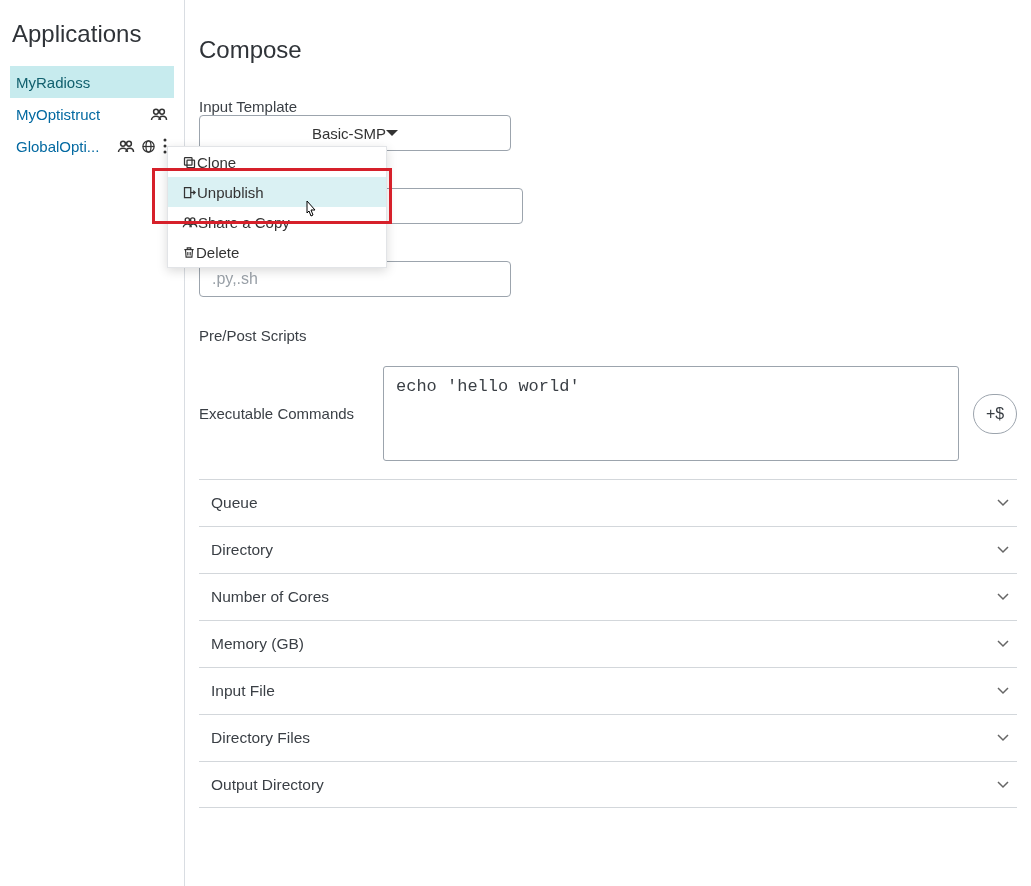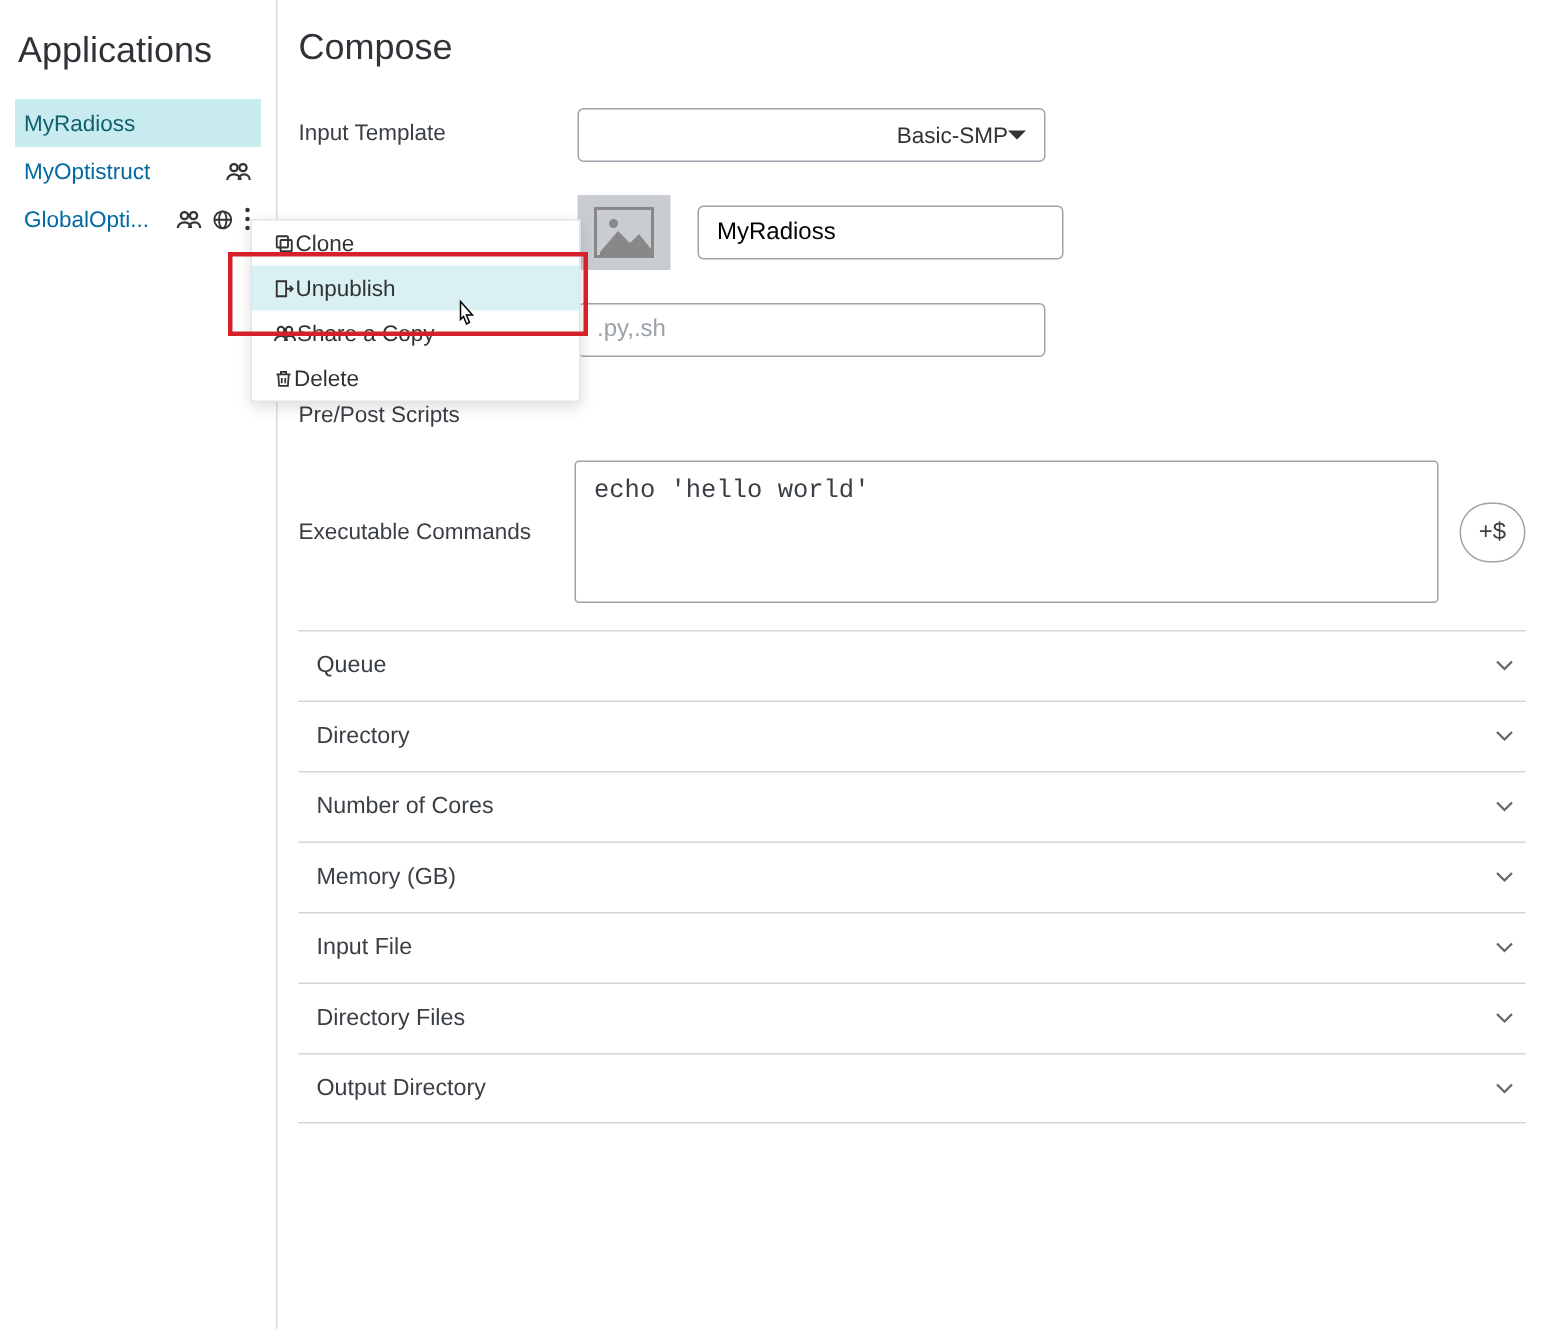--- a/index.html
+++ b/index.html
@@ -14,28 +14,28 @@
   svg { display:block; }
 
   .context-menu { position:absolute; left:167px; top:146px; width:220px; height:122px;
                   background:#fff; border:1px solid #e2e4e7; box-shadow:0 3px 10px rgba(0,0,0,0.15); z-index:20; }
   .menu-item { display:flex; align-items:center; height:30px; padding:0 14px; gap:0; font-size:15px; color:#333; cursor:pointer; }
   .menu-item.hover { background:#daf1f3; }
   .menu-item.strike span.mtext { text-decoration:line-through; }
   .menu-hit { position:absolute; left:152px; top:168px; width:240px; height:56px; border:3px solid #d6202a; z-index:21; pointer-events:none; }
   .cursor { position:absolute; left:301px; top:199px; z-index:25; pointer-events:none; }
 
-  .main { flex:1; padding:18px 14px 10px 14px; overflow:auto; }
+  .main { flex:1; padding:36px 14px 10px 14px; overflow:auto; }
   .main h1 { font-size:24px; font-weight:500; margin:0 0 26px 0; color:#2f3338; }
 
-  .form-row { display:flex; align-items:flex-start; margin-bottom:22px; }
+  .form-row { display:flex; align-items:flex-start; margin-bottom:22px;flex-direction:column; }
   .form-row .lbl { width:186px; padding-top:8px; font-size:15px; color:#3a3f45; }
   .form-row .ctl { flex:0 0 auto; }
 
-  .select { width:312px; height:36px; border:1px solid #9ca4ad; border-radius:4px; display:flex; align-items:center; padding:0 12px; justify-content:flex-end; cursor:pointer; }
+  .select { width:312px; height:36px; border:1px solid #9ca4ad; border-radius:4px; display:flex; align-items:center; padding:0 12px; justify-content:center; cursor:pointer; }
   .select .val { color:#333; }
   .chev { width:0; height:0; border-left:6px solid transparent; border-right:6px solid transparent; border-top:6px solid #333; }
 
   .thumb { width:62px; height:50px; background:#c9cdd1; display:flex; align-items:center; justify-content:center; }
   .name-row { display:flex; align-items:center; gap:18px; }
   .text-input { width:244px; height:36px; border:1px solid #9ca4ad; border-radius:4px; padding:0 12px; font-size:16px; }
   .text-input.wide { width:312px; }
 
   .pill { height:36px; padding:0 20px; border:1px solid #9ca4ad; border-radius:20px; background:#fff; display:inline-flex; align-items:center; font-size:15px; cursor:pointer; }
   .pill + .pill { margin-left:14px; }

